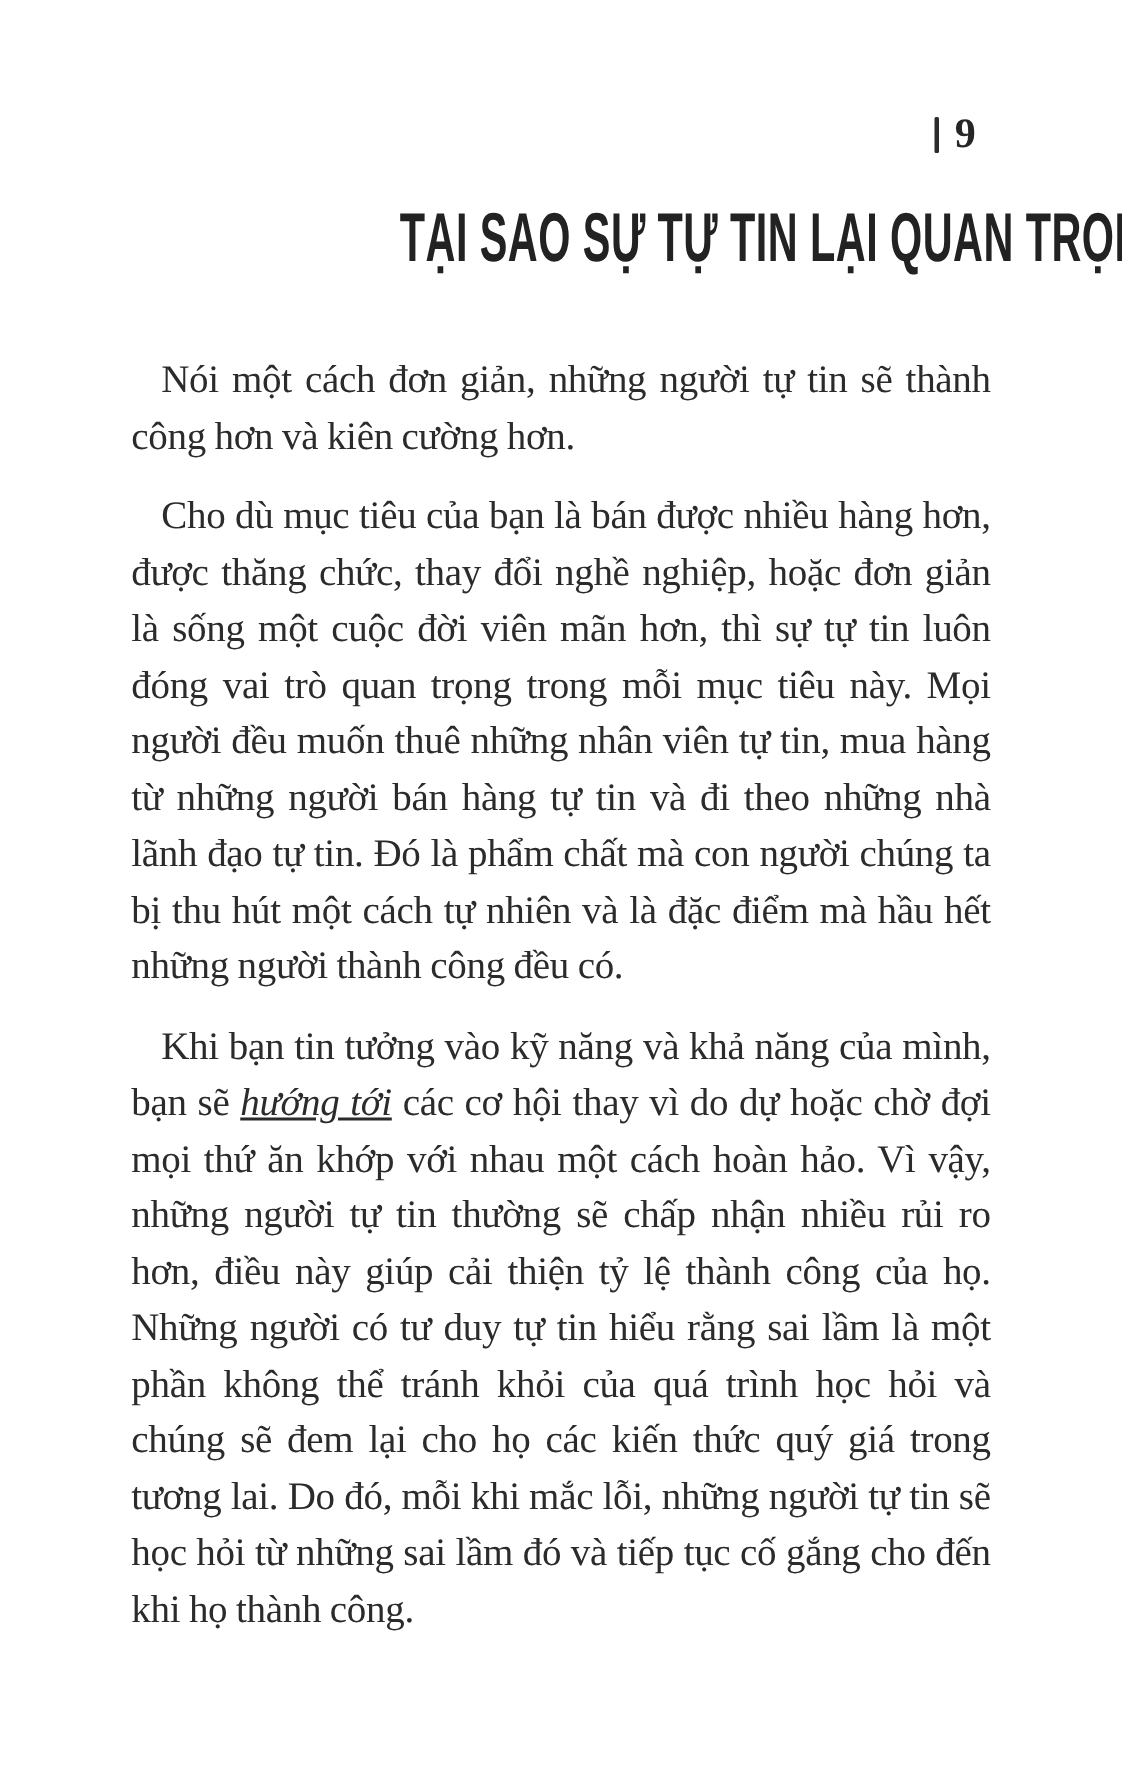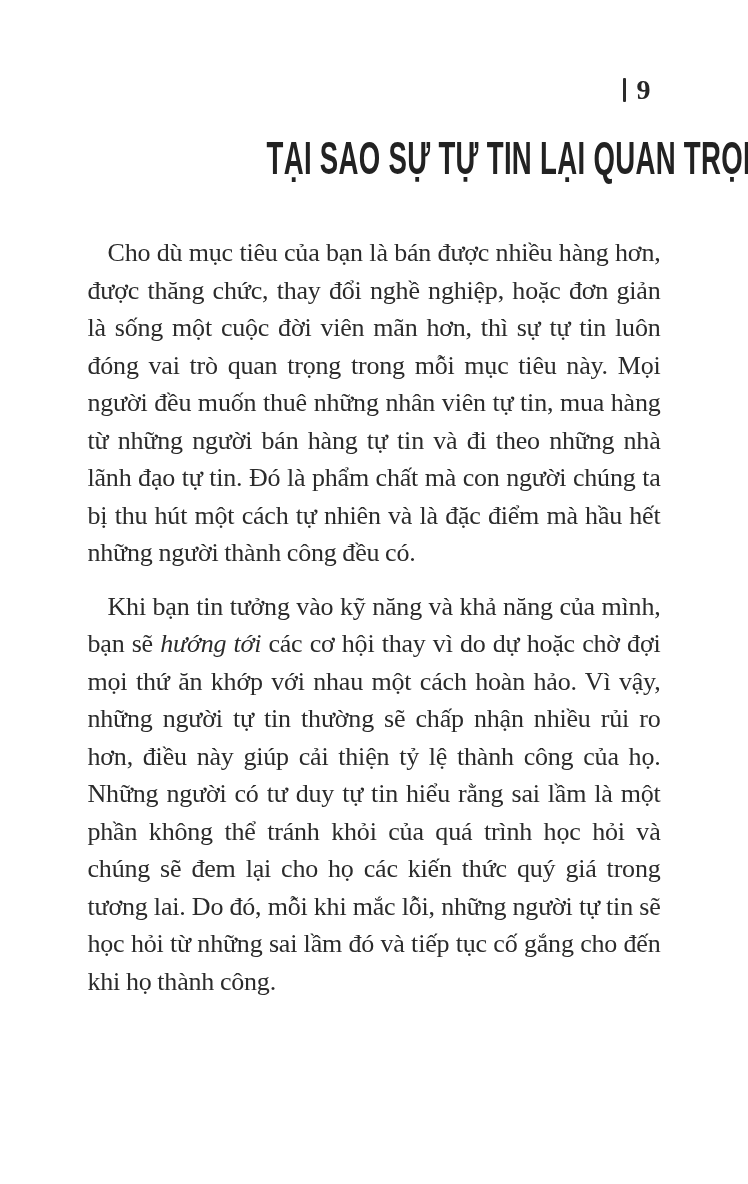--- a/index.html
+++ b/index.html
@@ -70,38 +70,39 @@
     font-size: 26px;
     line-height: 37.5px;
     letter-spacing: -0.2px;
     word-spacing: -0.5px;
     color: #2b2b2b;
     text-align: justify;
     text-indent: 20px;
     margin-bottom: 16px;
   }
   .body-text p:last-child { margin-bottom: 0; }
-  .body-text em { font-style: italic; }
+  .body-text em { font-style: italic; text-decoration: underline; }
 </style>
 </head>
 <body>
 
 <div class="page">
   <div class="content">
 
     <header class="page-header">
       <span class="sep-bar"></span>
       <span class="page-num">9</span>
     </header>
 
     <h1 class="chapter-title">
       <span class="title-inner">TẠI SAO SỰ TỰ TIN LẠI QUAN TRỌNG?</span>
     </h1>
 
     <main class="body-text">
+      <p>Nói một cách đơn giản, những người tự tin sẽ thành công hơn và kiên cường hơn.</p>
 
       <p>Cho dù mục tiêu của bạn là bán được nhiều hàng hơn, được thăng chức, thay đổi nghề nghiệp, hoặc đơn giản là sống một cuộc đời viên mãn hơn, thì sự tự tin luôn đóng vai trò quan trọng trong mỗi mục tiêu này. Mọi người đều muốn thuê những nhân viên tự tin, mua hàng từ những người bán hàng tự tin và đi theo những nhà lãnh đạo tự tin. Đó là phẩm chất mà con người chúng ta bị thu hút một cách tự nhiên và là đặc điểm mà hầu hết những người thành công đều có.</p>
 
       <p><span>Khi bạn tin tưởng vào kỹ năng và khả năng của mình, bạn sẽ </span><em>hướng tới</em><span> các cơ hội thay vì do dự hoặc chờ đợi mọi thứ ăn khớp với nhau một cách hoàn hảo. Vì vậy, những người tự tin thường sẽ chấp nhận nhiều rủi ro hơn, điều này giúp cải thiện tỷ lệ thành công của họ. Những người có tư duy tự tin hiểu rằng sai lầm là một phần không thể tránh khỏi của quá trình học hỏi và chúng sẽ đem lại cho họ các kiến thức quý giá trong tương lai. Do đó, mỗi khi mắc lỗi, những người tự tin sẽ học hỏi từ những sai lầm đó và tiếp tục cố gắng cho đến khi họ thành công.</span></p>
     </main>
 
   </div>
 </div>
 
 </body></html>

